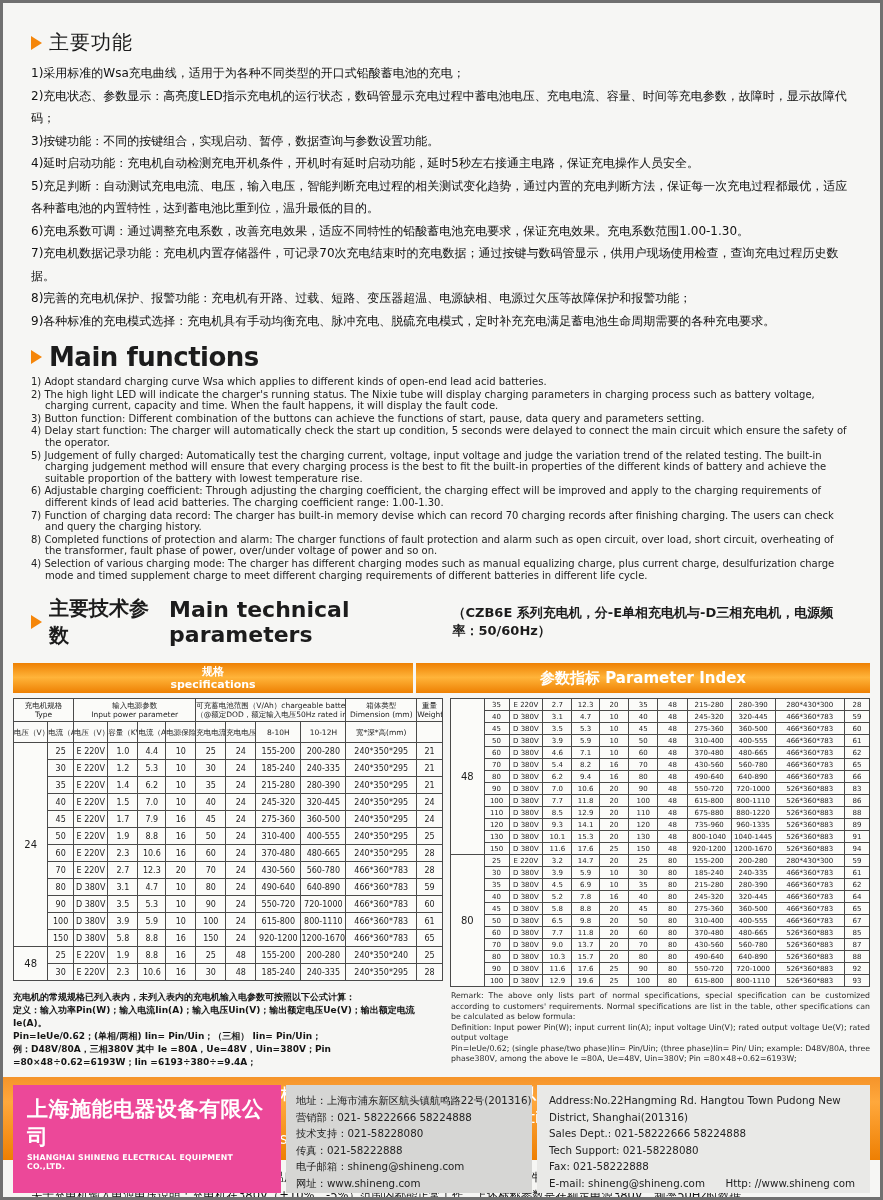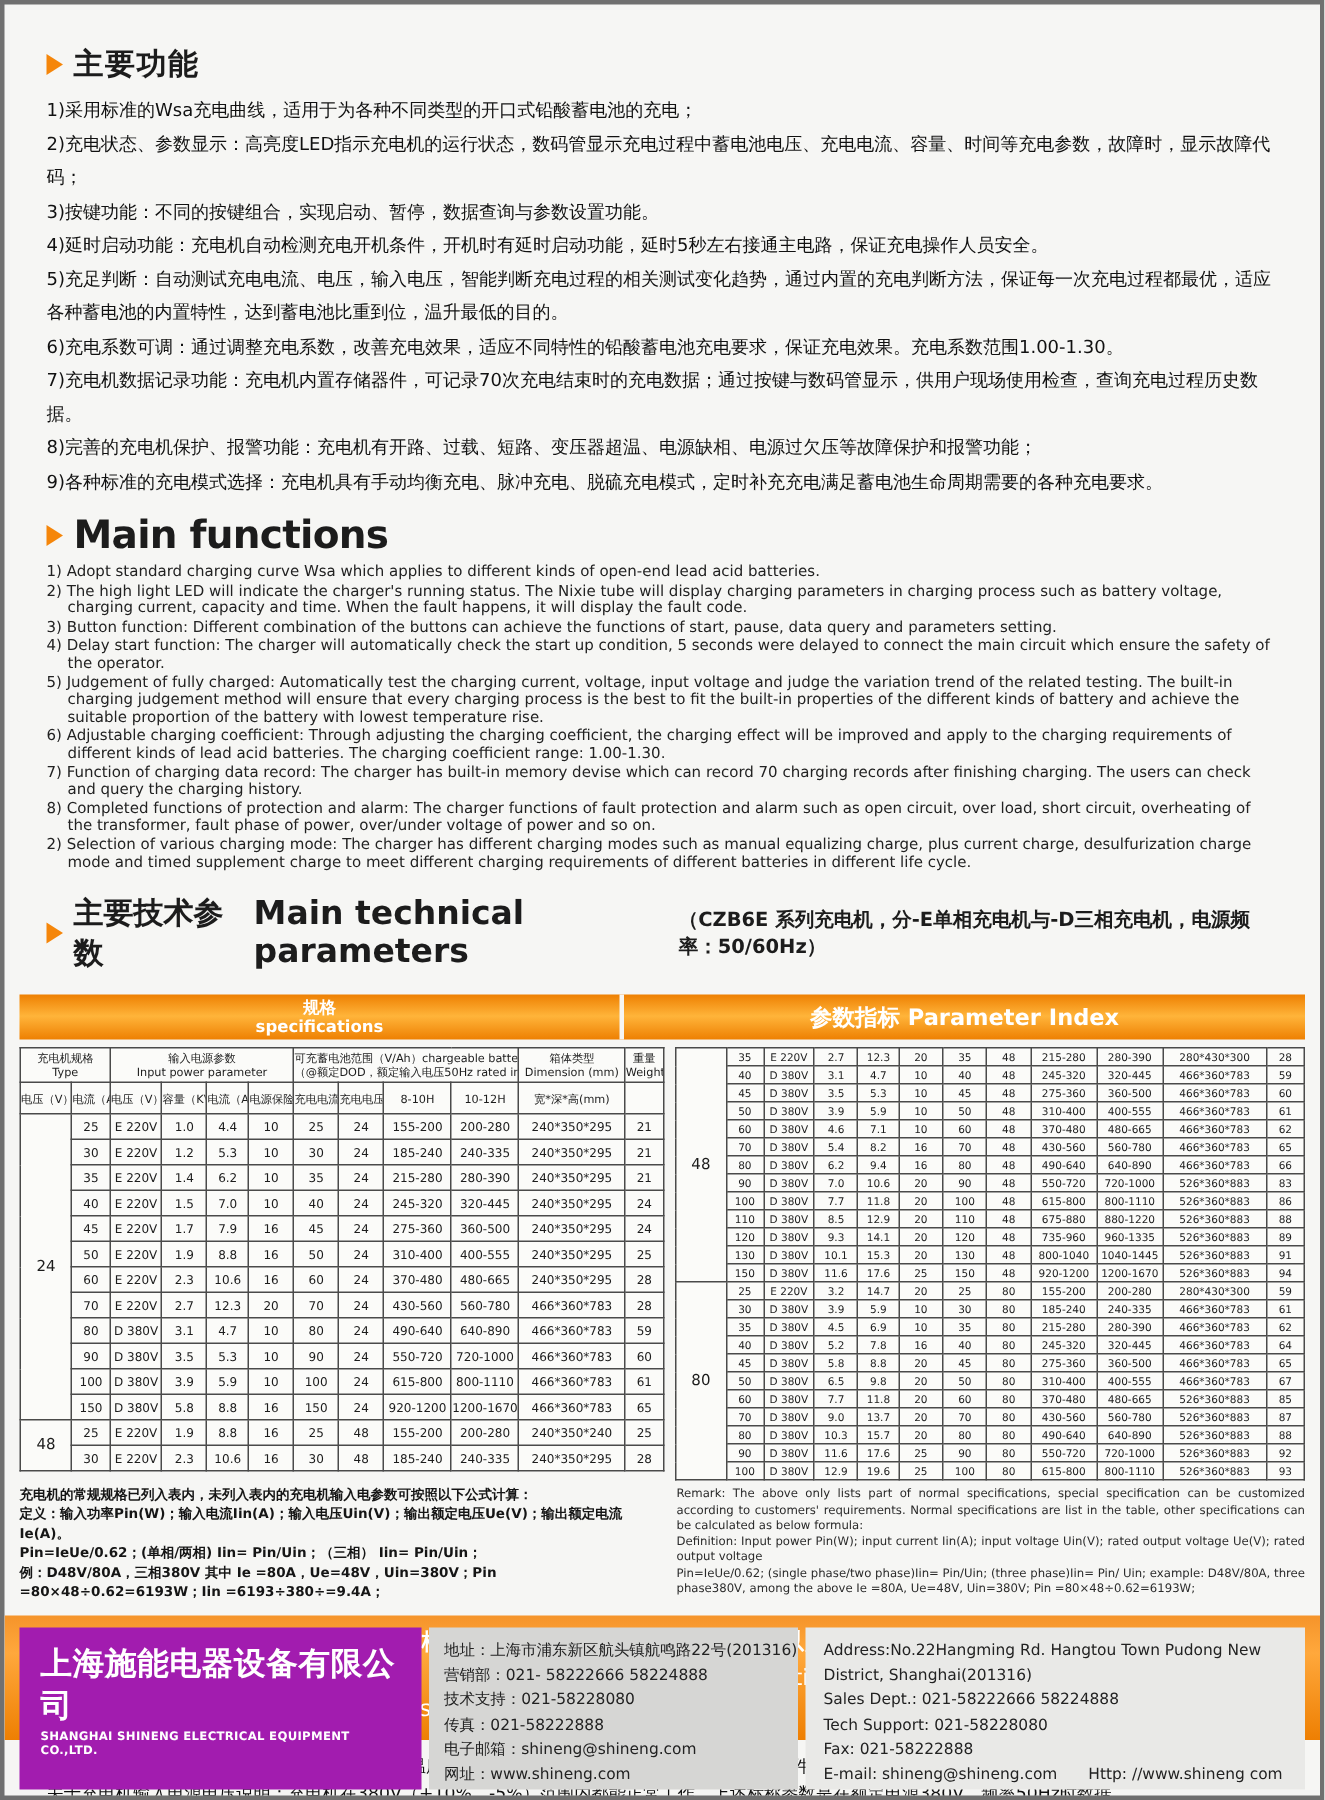--- a/index.html
+++ b/index.html
@@ -5,21 +5,21 @@
   html,body{margin:0;padding:0;background:#fff;}
   .page{
     width:883px;height:1200px;box-sizing:border-box;position:relative;
     border:3px solid #707070;background:#f6f6f4;overflow:hidden;
     font-family:"DejaVu Sans","Liberation Sans",sans-serif;color:#1c1c1c;
   }
   .inner{padding:26px 28px 0 28px;}
   
   .h-row{display:flex;align-items:center;gap:7px;margin:0 0 6px 0;}
   .tri{width:0;height:0;border-left:11px solid #f5860a;border-top:7px solid transparent;border-bottom:7px solid transparent;display:inline-block;}
-  .h-cn{font-size:20px;font-weight:bold;letter-spacing:1px;}
+  .h-cn{font-size:20px;font-weight:normal;letter-spacing:1px;}
   .h-en{font-size:26px;font-weight:bold;letter-spacing:-0.5px;}
   .h-mix .cn{font-size:20px;font-weight:bold;}
   .h-mix .en{font-size:22px;font-weight:bold;margin-left:13px;}
   .h-mix .note{font-size:13px;font-weight:bold;}
   
   .cn-item{font-size:12px;line-height:22.5px;color:#111;}
   .en-item{font-size:10px;line-height:11.6px;color:#222;padding-left:14px;text-indent:-14px;margin-bottom:1px;}
   
   .band-wrap{padding:0 10px;margin-top:14px;}
   .band{height:30px;display:flex;background:linear-gradient(180deg,#ee8002 0%,#ffb43a 48%,#ee8002 100%);}
@@ -45,21 +45,21 @@
   
   .remark-band{margin:8px 0 0 0;background:linear-gradient(180deg,#f5942a 0%,#ffa83c 30%,#ee7f02 100%);padding:8px 0 10px 0;}
   .remark-band .in{padding:0 70px 0 70px;color:#fff;}
   .remark-band .cn{font-size:15px;font-weight:bold;margin-bottom:4px;letter-spacing:1px;}
   .remark-band .en{font-size:15px;line-height:21px;text-align:justify;}
   
   .config-notes{padding:9px 28px 0 28px;}
   .config-notes .cnl{font-size:11.5px;line-height:17.5px;color:#111;}
   
   .footer{position:absolute;left:10px;right:10px;bottom:4px;height:108px;display:flex;gap:5px;}
-  .f-orange{width:268px;background:#a21caf;color:#fff;padding:10px 8px 16px 14px;box-sizing:border-box;}
+  .f-orange{width:268px;background:#ec4899;color:#fff;padding:10px 8px 16px 14px;box-sizing:border-box;}
   .f-orange .cn{font-size:21px;font-weight:bold;letter-spacing:0.5px;}
   .f-orange .en{font-size:7.8px;font-weight:bold;margin-top:2px;letter-spacing:0.2px;}
   .f-cn{width:246px;background:#d6d6d4;padding:7px 6px 0 10px;box-sizing:border-box;}
   .f-en{flex:1;background:#e9e9e7;padding:7px 6px 0 12px;box-sizing:border-box;}
   .f-line{font-size:10.3px;line-height:16.5px;color:#222;white-space:nowrap;}
   .f-en .f-line{white-space:normal;}
 </style>
 </head>
 <body>
 
@@ -91,21 +91,21 @@
       </div>
       <div id="en-items">
           <div class="en-item">1) Adopt standard charging curve Wsa which applies to different kinds of open-end lead acid batteries.</div>
           <div class="en-item">2) The high light LED will indicate the charger's running status. The Nixie tube will display charging parameters in charging process such as battery voltage, charging current, capacity and time. When the fault happens, it will display the fault code.</div>
           <div class="en-item">3) Button function: Different combination of the buttons can achieve the functions of start, pause, data query and parameters setting.</div>
           <div class="en-item">4) Delay start function: The charger will automatically check the start up condition, 5 seconds were delayed to connect the main circuit which ensure the safety of the operator.</div>
           <div class="en-item">5) Judgement of fully charged: Automatically test the charging current, voltage, input voltage and judge the variation trend of the related testing. The built-in charging judgement method will ensure that every charging process is the best to fit the built-in properties of the different kinds of battery and achieve the suitable proportion of the battery with lowest temperature rise.</div>
           <div class="en-item">6) Adjustable charging coefficient: Through adjusting the charging coefficient, the charging effect will be improved and apply to the charging requirements of different kinds of lead acid batteries. The charging coefficient range: 1.00-1.30.</div>
           <div class="en-item">7) Function of charging data record: The charger has built-in memory devise which can record 70 charging records after finishing charging. The users can check and query the charging history.</div>
           <div class="en-item">8) Completed functions of protection and alarm: The charger functions of fault protection and alarm such as open circuit, over load, short circuit, overheating of the transformer, fault phase of power, over/under voltage of power and so on.</div>
-          <div class="en-item">2) Selection of various charging mode: The charger has different charging modes such as manual equalizing charge, plus current charge, desulfurization charge mode and timed supplement charge to meet different charging requirements of different batteries in different life cycle.</div>
+          <div class="en-item">4) Selection of various charging mode: The charger has different charging modes such as manual equalizing charge, plus current charge, desulfurization charge mode and timed supplement charge to meet different charging requirements of different batteries in different life cycle.</div>
         </div>
     </div>
 
     <div class="h-row h-mix" style="margin-top:14px;">
       <span class="tri"></span>
       <span class="cn">主要技术参数</span>
       <span class="en">Main technical parameters</span>
       <span class="note">（CZB6E 系列充电机，分-E单相充电机与-D三相充电机，电源频率：50/60Hz）</span>
     </div>
   </div>

